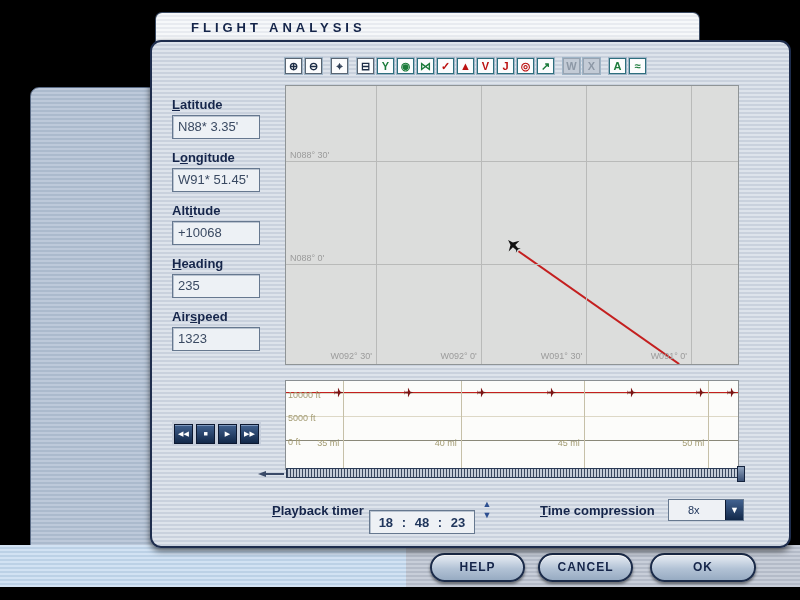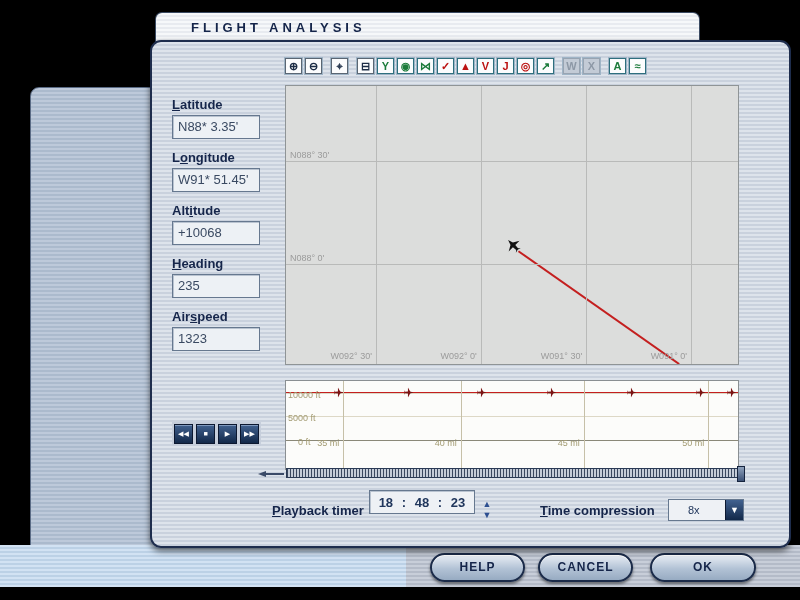--- a/index.html
+++ b/index.html
@@ -75,21 +75,21 @@
     border-right:8px solid #3a4a68; border-top:3px solid transparent; border-bottom:3px solid transparent; }
   #slider-track { position:absolute; left:28px; top:2px; width:458px; height:10px;
     border:1px solid #2a3a55;
     background:repeating-linear-gradient(90deg,#39475f 0 1px,#c4ccd8 1px 3px); }
   #slider-thumb { position:absolute; right:-2px; top:-3px; width:8px; height:16px;
     background:linear-gradient(#8fa2bc,#3c5176); border:1px solid #16243e; cursor:pointer; }
 
   
   .rowlbl { position:absolute; font-size:13px; font-weight:bold; color:#15254a; }
   .rowlbl .u { text-decoration:underline; }
-  #timer-box { position:absolute; left:217px; top:448px; width:106px; height:24px;
+  #timer-box { position:absolute; left:217px; top:468px; width:106px; height:24px;
     background:#eef1f5; border:1px solid #66788f; box-shadow:inset 1px 1px 0 #b9c3d0;
     display:flex; justify-content:space-evenly; align-items:center;
     font-size:13px; font-weight:bold; color:#20365c; }
   #spinner { position:absolute; left:328px; top:457px; width:14px; height:22px;
     color:#2d4f91; font-size:9px; line-height:11px; text-align:center; cursor:pointer; }
   #combo { position:absolute; left:516px; top:457px; width:76px; height:22px;
     background:#eef1f5; border:1px solid #66788f; }
   #combo-value { font-size:11px; color:#20365c; line-height:20px; padding-left:19px; }
   #combo-btn { position:absolute; right:0; top:0; width:18px; height:20px;
     background:linear-gradient(#41618f,#122849); border-left:1px solid #0c1830;
@@ -181,21 +181,21 @@
       <div class="maplbl" style="left: 4px; top: 167.08px;">N088° 0'</div>
     </div>
 
   <div id="profile">
     <div id="alt-line" style="top: 10.99px; background: rgb(196, 31, 31);"></div>
   <div class="pgridh" style="top: 11.9px;"></div>
       <div class="plbl" style="left: 2px; top: 8.9px;">10000 ft</div>
       <div class="pgridh" style="top: 35px;"></div>
       <div class="plbl" style="left: 2px; top: 32px;">5000 ft</div>
       <div class="pgridh zero" style="top: 59.01px;"></div>
-      <div class="plbl" style="left: 2px; top: 56.01px; margin-left: 10px;">0 ft</div>
+      <div class="plbl" style="left: 2px; top: 56.01px;">0 ft</div>
       <div class="pgridv" style="left: 57.204px;"></div>
       <div class="plbl" style="right: 398.796px; top: 57px;">35 mi</div>
       <div class="pgridv" style="left: 174.79px;"></div>
       <div class="plbl" style="right: 281.21px; top: 57px;">40 mi</div>
       <div class="pgridv" style="left: 297.824px;"></div>
       <div class="plbl" style="right: 158.176px; top: 57px;">45 mi</div>
       <div class="pgridv" style="left: 422.22px;"></div>
       <div class="plbl" style="right: 33.78px; top: 57px;">50 mi</div>
       <div class="pmarker" style="left: 49.934px; top: 5.99px;"><svg viewBox="0 0 20 20" width="11" height="11">
           <path fill="#7c1414" d="M10 1 L12 7 L19 11 L12 11 L11.5 16 L14 18 L10 17 L6 18 L8.5 16 L8 11 L1 11 L8 7 Z"></path>

